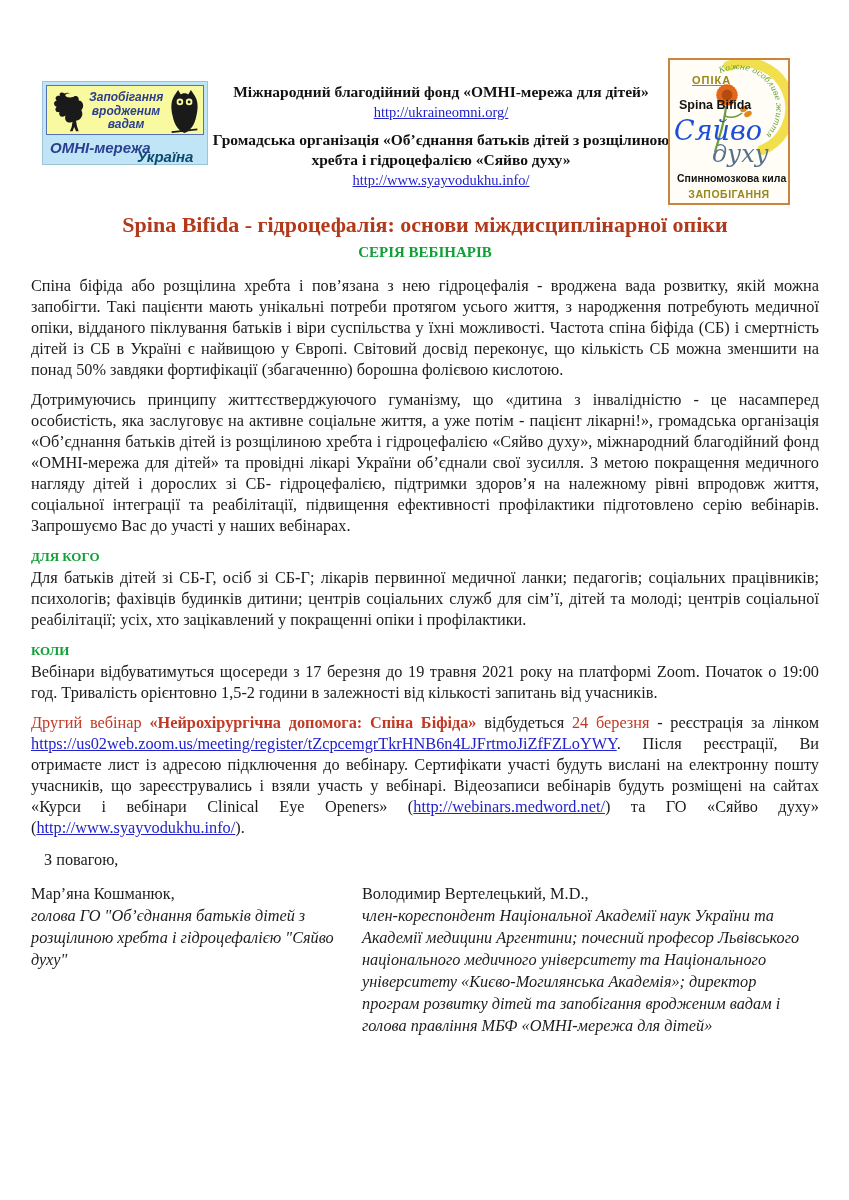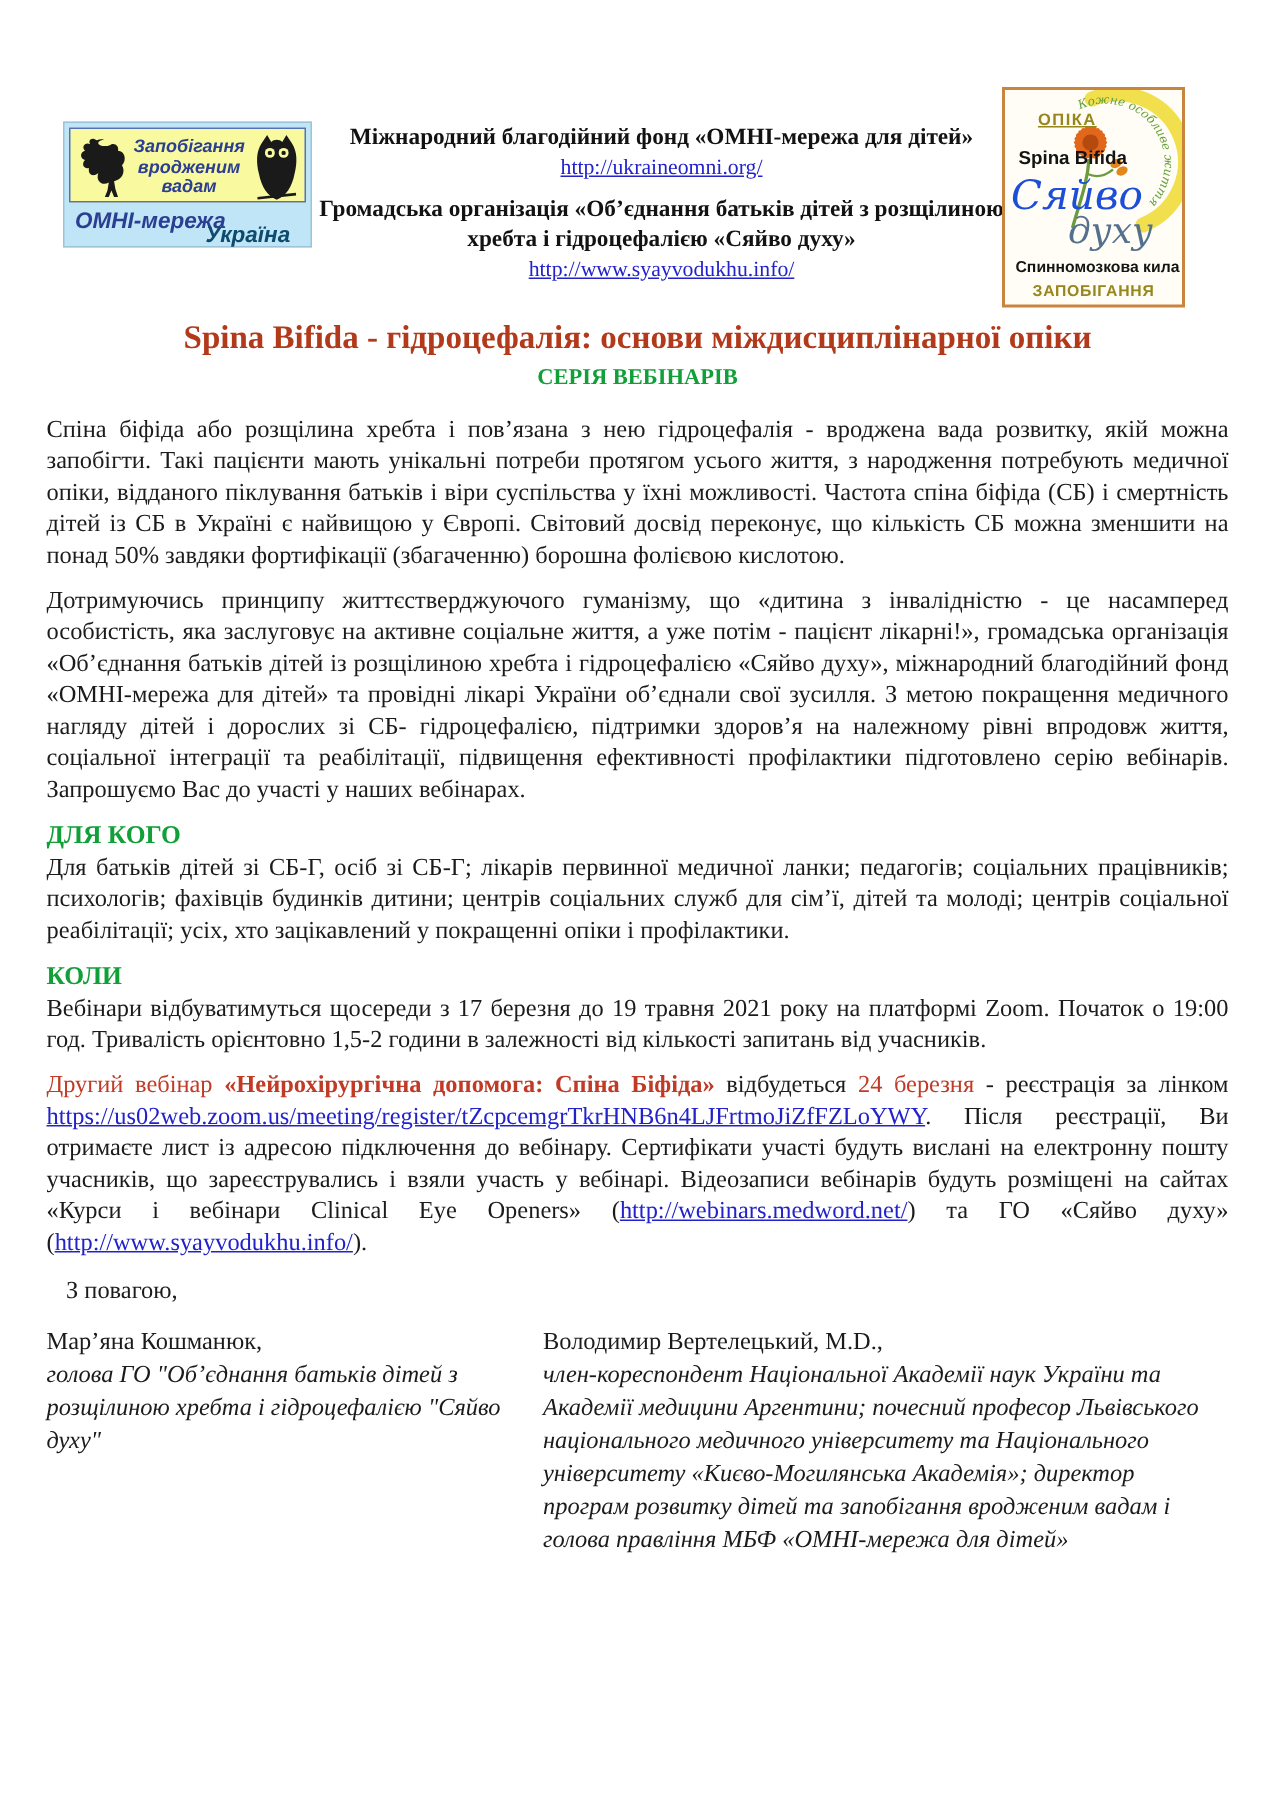--- a/index.html
+++ b/index.html
@@ -48,21 +48,21 @@
 
   
   .title{margin:10px 0 0;text-align:center;font-weight:bold;font-size:22px;
          line-height:30px;color:#b23a1b;}
   .subtitle{margin:2px 0 0;text-align:center;font-weight:bold;font-size:15px;
          line-height:20px;color:#11a038;}
 
   
   p.body{font-size:16.3px;line-height:21px;text-align:justify;margin:9px 0 0;}
   p.first{margin-top:13px;}
-  h2.section{font-size:17px;line-height:21px;font-weight:bold;color:#11a038;margin:10px 0 0;}
+  h2.section{font-size:13px;line-height:21px;font-weight:bold;color:#11a038;margin:10px 0 0;}
   p.afterhead{margin-top:0;}
   .red{color:#c03a26;}
   .red-bold{color:#c03a26;font-weight:bold;}
   p.closing{margin:11px 13px 0;font-size:16.3px;line-height:21px;}
 
   
   .sigs{display:flex;margin-top:13px;font-size:16.3px;line-height:22px;}
   .sig-left{width:331px;}
   .sig-right{width:452px;}
   .sig-role{font-style:italic;}

